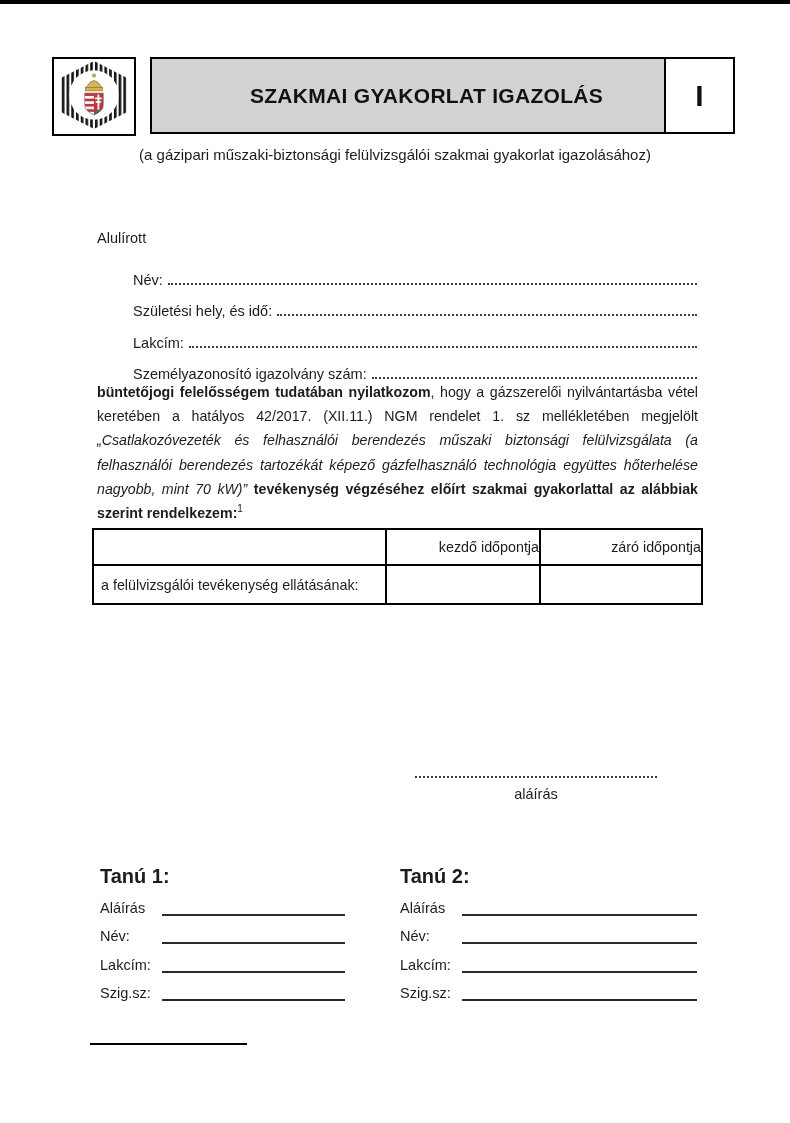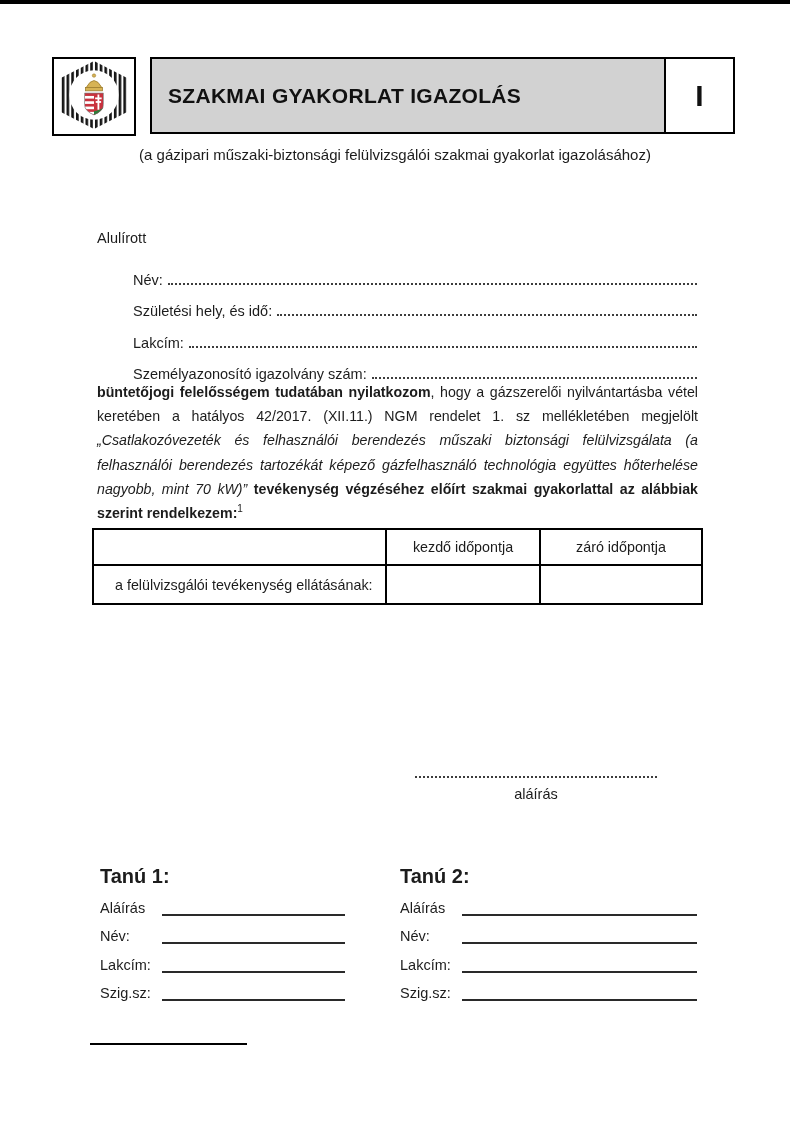--- a/index.html
+++ b/index.html
@@ -7,22 +7,22 @@
   .page {
     position:relative; width:790px; height:1123px; background:#ffffff;
     font-family:"Liberation Sans", sans-serif; color:#1c1c1c; overflow:hidden;
     margin:0 auto;
   }
   .topbar { position:absolute; left:0; top:0; width:790px; height:4px; background:#000; }
 
   .logo-box { position:absolute; left:52px; top:57px; width:84px; height:79px;
     border:2px solid #000; background:#fff; display:flex; align-items:center; justify-content:center; }
   .title-box { position:absolute; left:150px; top:57px; width:553px; height:77px;
-    background:#d2d2d2; border:2px solid #000; display:flex; align-items:center; justify-content:flex-start;
-    font-weight:bold; font-size:21px; letter-spacing:0.3px; color:#111;padding-left:16px; }
+    background:#d2d2d2; border:2px solid #000; display:flex; align-items:center; justify-content:center;
+    font-weight:bold; font-size:21px; letter-spacing:0.3px; color:#111; }
   .corner-box { position:absolute; left:664px; top:57px; width:71px; height:77px;
     border:2px solid #000; background:#fff; display:flex; align-items:center; justify-content:center;
     font-weight:bold; font-size:30px; color:#111; }
   .subtitle { position:absolute; left:0; top:146px; width:790px; text-align:center; font-size:15px; }
 
   .alulirott { position:absolute; left:97px; top:230px; font-size:14.5px; }
 
   .fields { position:absolute; left:133px; top:256px; width:564px; }
   .field-row { display:flex; align-items:flex-end; height:31.5px; font-size:14.5px; }
   .dotfill { border-bottom:2px dotted #3c3c3c; }
@@ -30,23 +30,23 @@
 
   .declaration { position:absolute; left:97px; top:380px; width:601px;
     font-size:14.2px; line-height:24.2px; text-align:justify; }
   .decl-bold { font-weight:bold; }
   .decl-italic { font-style:italic; }
   sup { font-size:10px; vertical-align:super; line-height:0; }
 
   .ptable { position:absolute; left:92px; top:528px; width:609px;
     border-collapse:collapse; table-layout:fixed; }
   .ptable td { border:2px solid #000; font-size:14.3px; vertical-align:middle; }
-  .ptable .hdr td { height:36px; text-align:center; }
+  .ptable .hdr td { height:36px; text-align:right; }
   .ptable .bdy td { height:39px; }
-  .ptable td.c1 { width:293px; padding-left:21px; text-align:left; }
+  .ptable td.c1 { width:293px; padding-left:7px; text-align:left; }
   .ptable td.c2 { width:154px; }
   .ptable td.c3 { width:162px;border-radius:6px; }
 
   .kelt { position:absolute; left:97px; top:676px; display:flex; align-items:flex-end;
     font-size:14.5px; gap:4px; }
   .kelt .dotfill { margin-bottom:3px; }
   .kelt .d1 { width:100px; } .kelt .d2 { width:93px; } .kelt .d3 { width:26px; }
 
   .sig-line { position:absolute; left:415px; top:764px; width:242px; height:14px;
     border-bottom:2px dotted #3c3c3c; }

